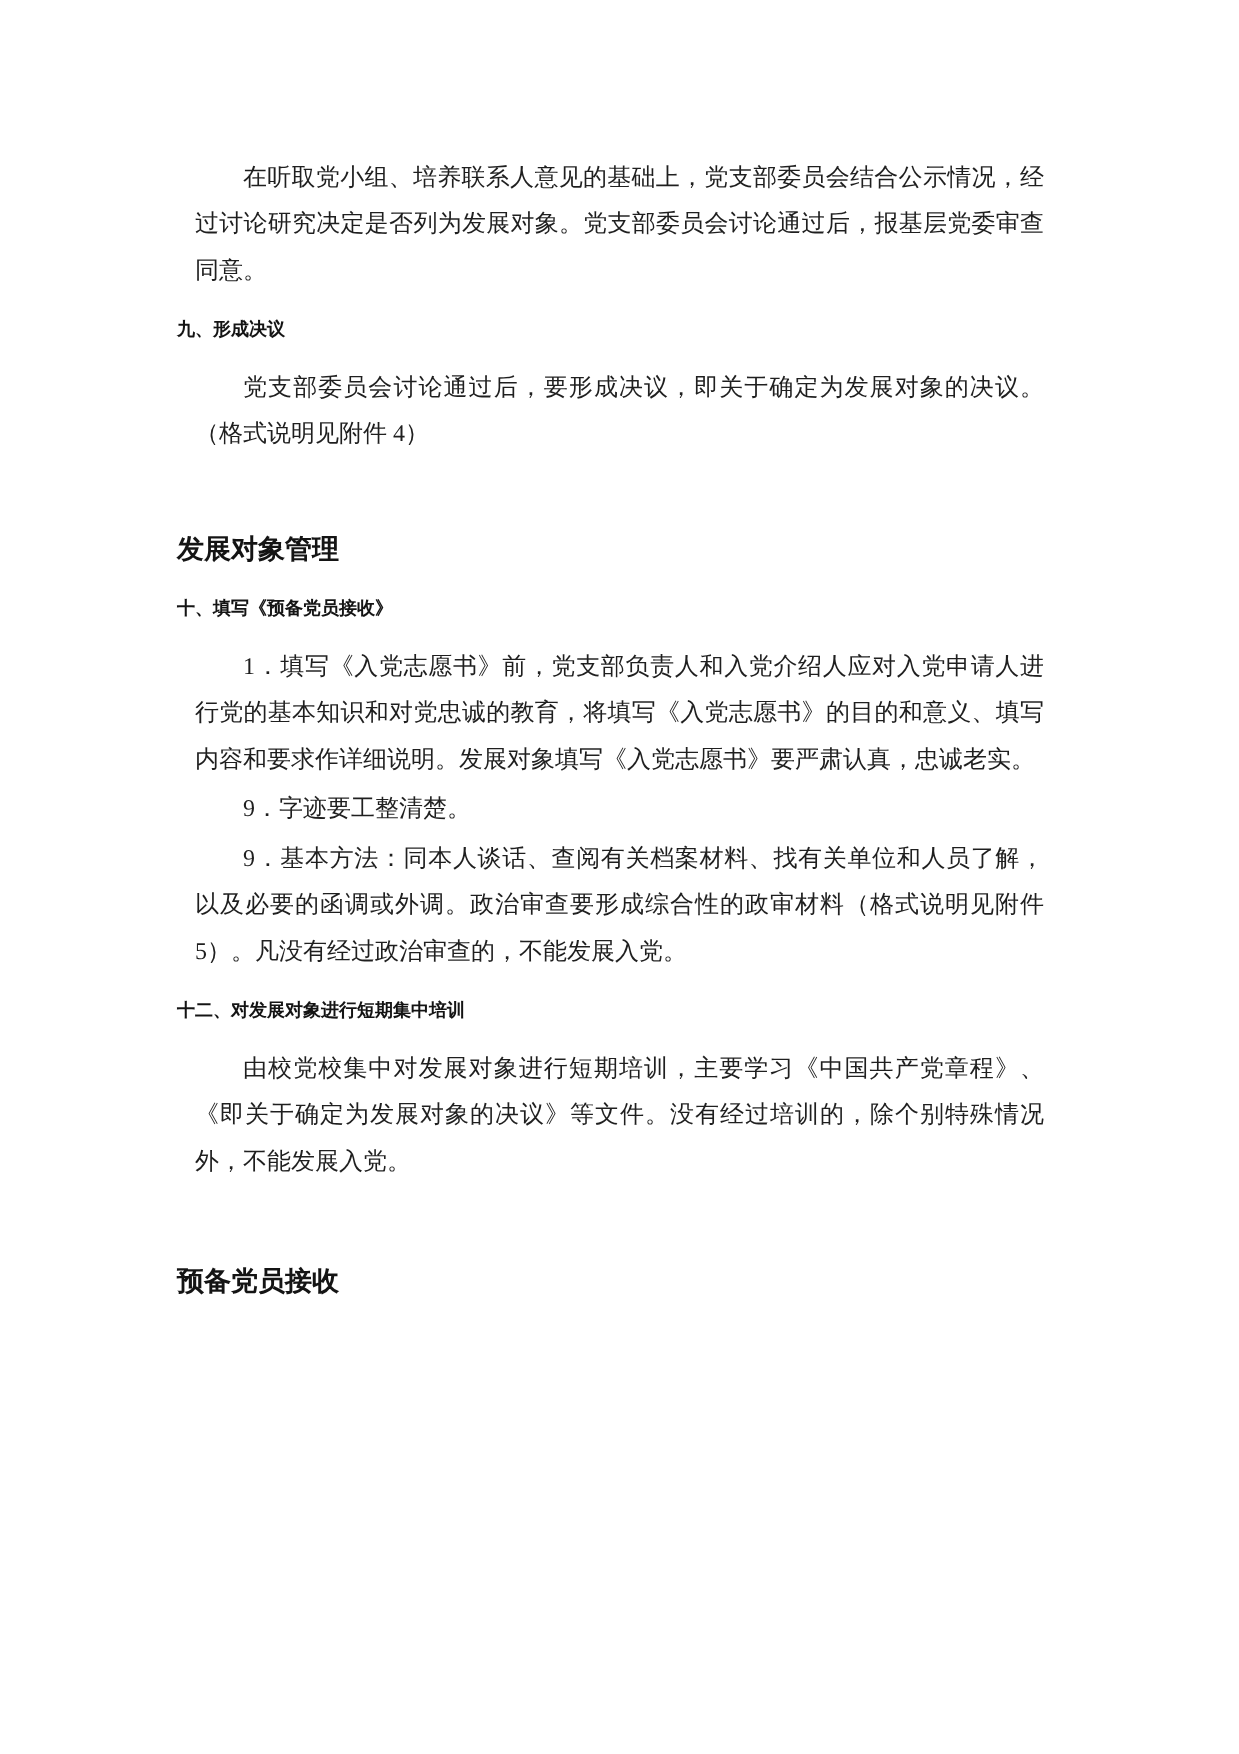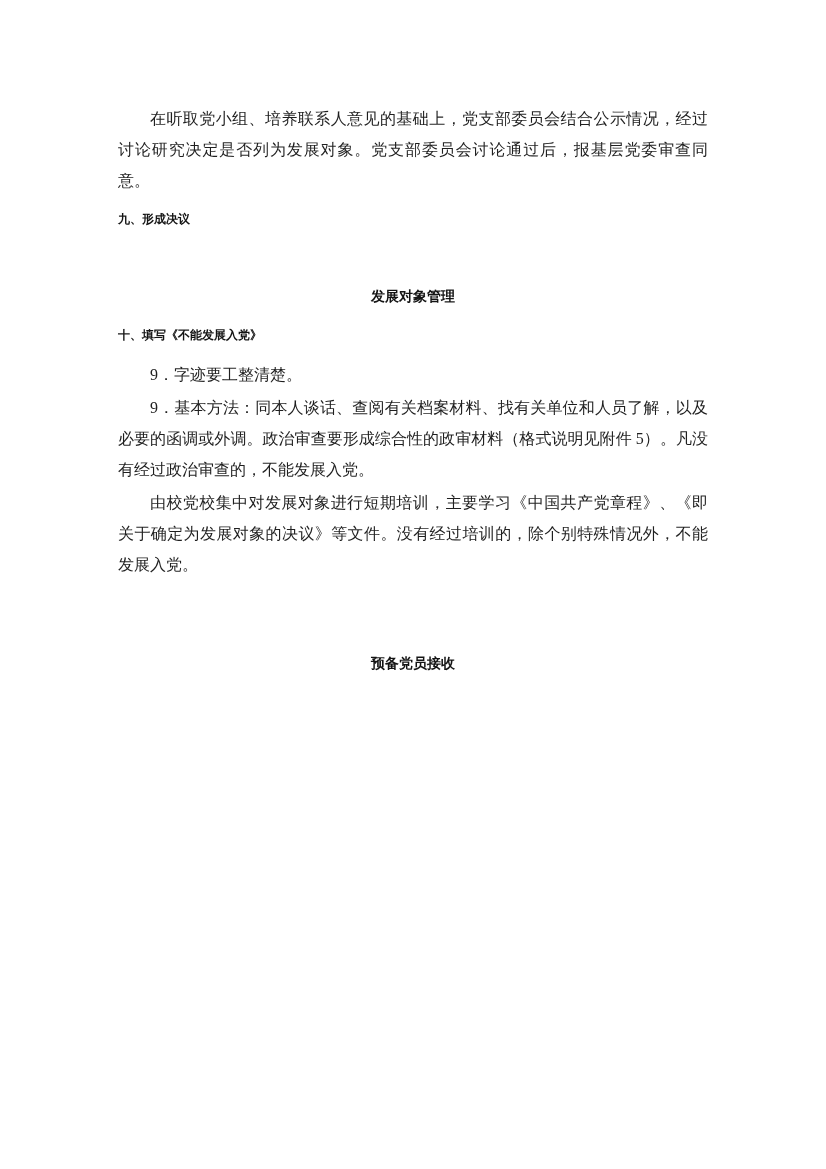--- a/index.html
+++ b/index.html
@@ -14,67 +14,69 @@
     box-sizing: border-box;
     background: #ffffff;
     padding: 101px 118px 0 118px;
     overflow: hidden;
     color: #1f1f1f;
     font-family: "Liberation Serif", "DejaVu Serif", serif;
   }
   .body-para {
     font-size: 16px;
     line-height: 31px;
-    margin: 2px 0;
+    margin: 2px 12px;
     text-align: justify;
     text-indent: 2em;
     word-break: break-all;
   }
   .section-heading {
     font-family: "Liberation Sans", "DejaVu Sans", sans-serif;
     font-size: 12px;
     font-weight: bold;
     line-height: 31px;
     margin: 8px 0;
     text-indent: 0;
     color: #141414;
   }
   .chapter-title {
     font-family: "Liberation Sans", "DejaVu Sans", sans-serif;
-    font-size: 14px;
+    font-size: 18px;
     font-weight: bold;
     line-height: 31px;
-    text-align: center;
     margin: 46px 0 7px 0;
     color: #141414;
   }
   .chapter-title.second {
-    margin-top: 68px;
+    margin-top: 49px;
   }
 </style>
 </head>
 <body>
 
 <div class="page">
 
   <p class="body-para">在听取党小组、培养联系人意见的基础上，党支部委员会结合公示情况，经过讨论研究决定是否列为发展对象。党支部委员会讨论通过后，报基层党委审查同意。</p>
 
   <h2 class="section-heading">九、形成决议</h2>
 
+  <p class="body-para">党支部委员会讨论通过后，要形成决议，即关于确定为发展对象的决议。（格式说明见附件 4）</p>
 
   <div class="chapter-title">发展对象管理</div>
 
-  <h2 class="section-heading">十、填写《不能发展入党》</h2>
+  <h2 class="section-heading">十、填写《预备党员接收》</h2>
 
+  <p class="body-para">1．填写《入党志愿书》前，党支部负责人和入党介绍人应对入党申请人进行党的基本知识和对党忠诚的教育，将填写《入党志愿书》的目的和意义、填写内容和要求作详细说明。发展对象填写《入党志愿书》要严肃认真，忠诚老实。</p>
 
   <p class="body-para">9．字迹要工整清楚。</p>
 
 
 
 
   <p class="body-para">9．基本方法：同本人谈话、查阅有关档案材料、找有关单位和人员了解，以及必要的函调或外调。政治审查要形成综合性的政审材料（格式说明见附件 5）。凡没有经过政治审查的，不能发展入党。</p>
 
+  <h2 class="section-heading">十二、对发展对象进行短期集中培训</h2>
 
   <p class="body-para">由校党校集中对发展对象进行短期培训，主要学习《中国共产党章程》、《即关于确定为发展对象的决议》等文件。没有经过培训的，除个别特殊情况外，不能发展入党。</p>
 
   <div class="chapter-title second">预备党员接收</div>
 
 </div>
 
 </body></html>

